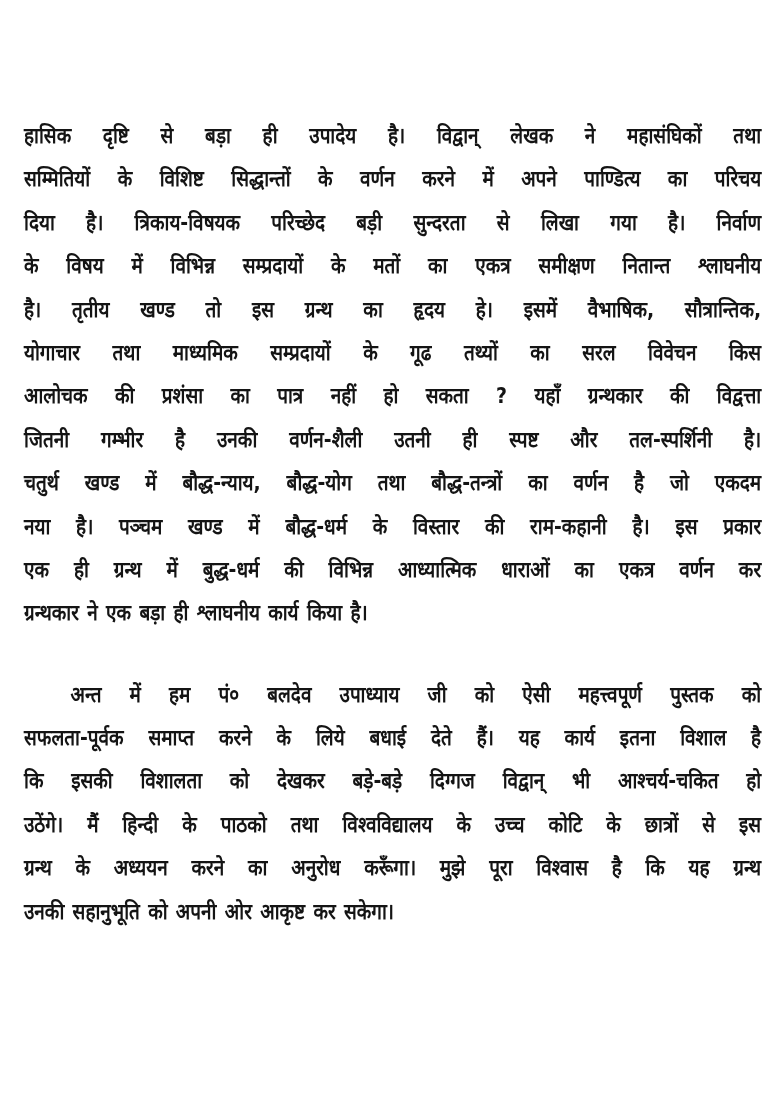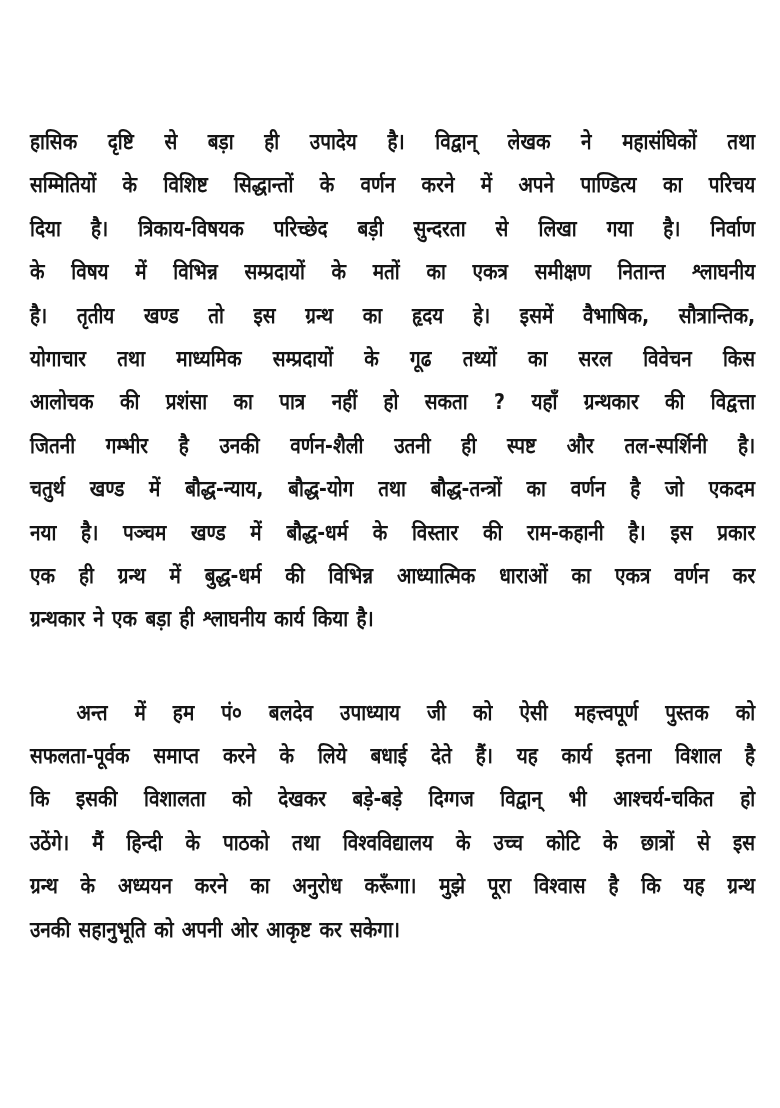--- a/index.html
+++ b/index.html
@@ -15,21 +15,21 @@
       font-family: "DejaVu Sans", sans-serif;
       color: #141414;
     }
     .page {
       position: absolute;
       left: 14px;
       top: 104px;
       width: 757px;
     }
     .paragraph {
-      margin: 16px;
+      margin: 10px;
       padding: 0;
     }
     .line {
       display: block;
       height: 43.4px;
       line-height: 43.4px;
       font-size: 22px;
       font-weight: bold;
       white-space: nowrap;
       text-align: justify;

